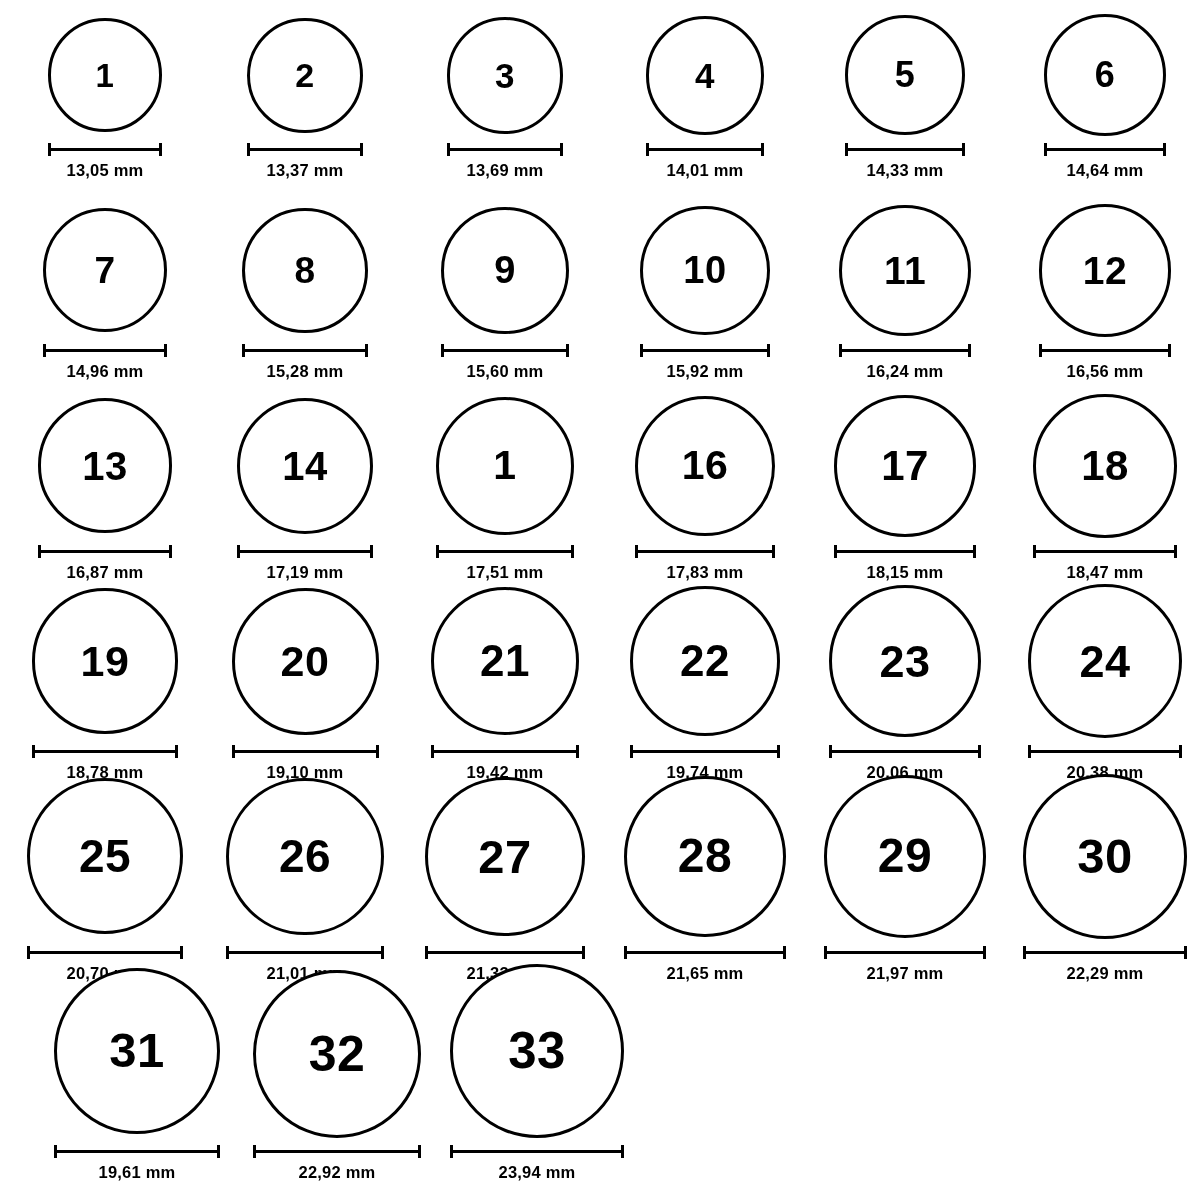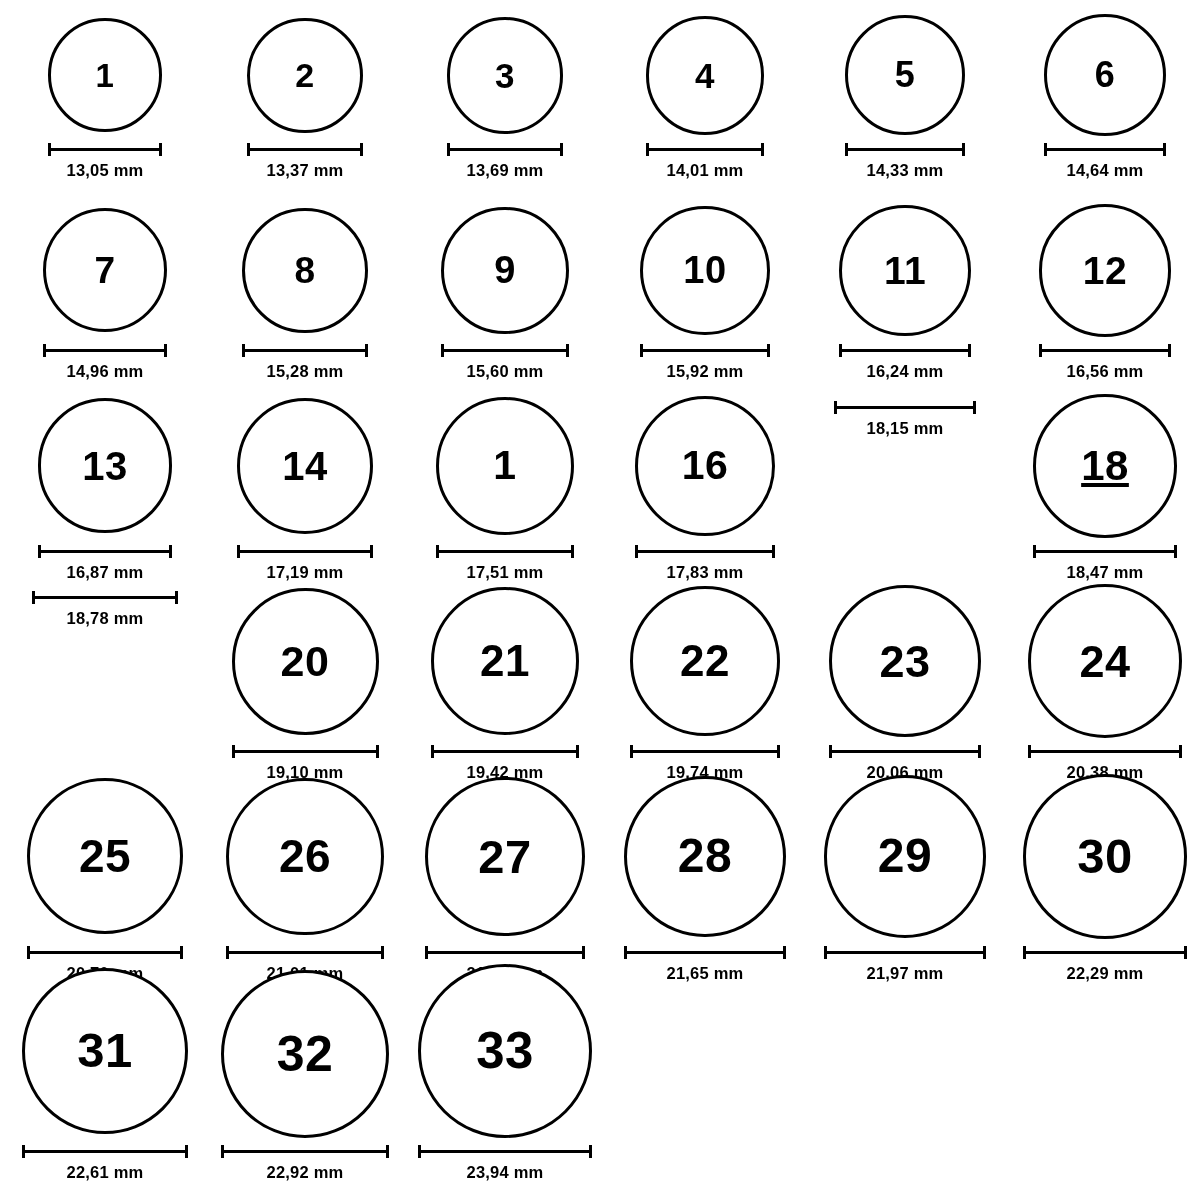--- a/index.html
+++ b/index.html
@@ -303,43 +303,53 @@
           </div>
         </div>
         <div class="measure" style="width: 139.957px;">
           <div class="bar"></div>
           <div class="cap left"></div>
           <div class="cap right"></div>
         </div>
         <div class="label">17,83 mm</div>
       </div>
       <div class="cell">
+        <div class="circle-wrap" style="height: 143.508px;">
+          <div class="ring" style="width: 141.732px; height: 141.732px;">
+            <span class="ring-number" style="font-size: 42px;">17</span>
+          </div>
+        </div>
         <div class="measure" style="width: 141.732px;">
           <div class="bar"></div>
           <div class="cap left"></div>
           <div class="cap right"></div>
         </div>
         <div class="label">18,15 mm</div>
       </div>
       <div class="cell">
         <div class="circle-wrap" style="height: 143.508px;">
-          <div class="ring" style="width: 143.508px; height: 143.508px; text-decoration: underline;">
+          <div class="ring" style="width: 143.508px; height: 143.508px;">
             <span class="ring-number" style="font-size: 42px;">18</span>
           </div>
         </div>
         <div class="measure" style="width: 143.508px;">
           <div class="bar"></div>
           <div class="cap left"></div>
           <div class="cap right"></div>
         </div>
         <div class="label">18,47 mm</div>
       </div>
     </div>
     <div class="row" style="height: 190px;">
       <div class="cell">
+        <div class="circle-wrap" style="height: 154.109px;">
+          <div class="ring" style="width: 145.229px; height: 145.229px;">
+            <span class="ring-number" style="font-size: 43px;">19</span>
+          </div>
+        </div>
         <div class="measure" style="width: 145.229px;">
           <div class="bar"></div>
           <div class="cap left"></div>
           <div class="cap right"></div>
         </div>
         <div class="label">18,78 mm</div>
       </div>
       <div class="cell">
         <div class="circle-wrap" style="height: 154.109px;">
           <div class="ring" style="width: 147.005px; height: 147.005px;">
@@ -479,33 +489,33 @@
           </div>
         </div>
         <div class="measure" style="width: 164.709px;">
           <div class="bar"></div>
           <div class="cap left"></div>
           <div class="cap right"></div>
         </div>
         <div class="label">22,29 mm</div>
       </div>
     </div>
-    <div class="row" style="height: 190px;">
+    <div class="row" style="height: 190px; margin-left: 32px;">
       <div class="cell">
         <div class="circle-wrap" style="height: 173.867px;">
           <div class="ring" style="width: 166.486px; height: 166.486px;">
             <span class="ring-number" style="font-size: 49px;">31</span>
           </div>
         </div>
         <div class="measure" style="width: 166.486px;">
           <div class="bar"></div>
           <div class="cap left"></div>
           <div class="cap right"></div>
         </div>
-        <div class="label">22,61 mm</div>
+        <div class="label">19,61 mm</div>
       </div>
       <div class="cell">
         <div class="circle-wrap" style="height: 173.867px; align-items: flex-end;">
           <div class="ring" style="width: 168.206px; height: 168.206px;">
             <span class="ring-number" style="font-size: 50px;">32</span>
           </div>
         </div>
         <div class="measure" style="width: 168.206px;">
           <div class="bar"></div>
           <div class="cap left"></div>

